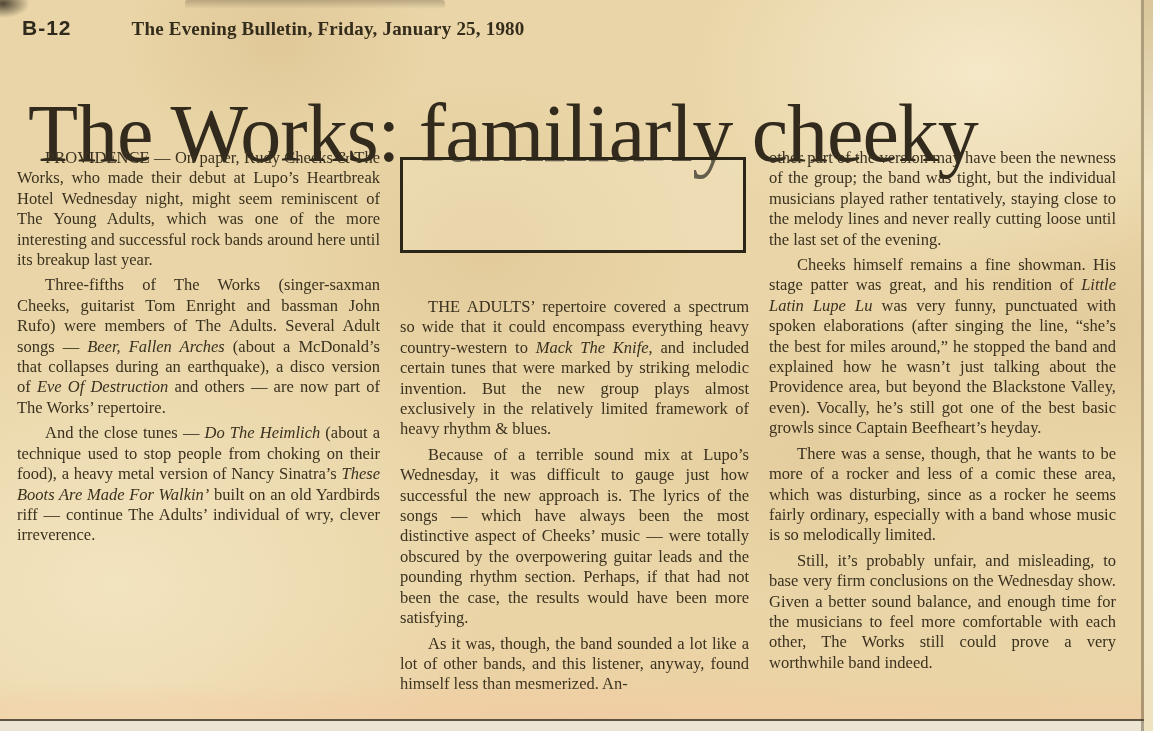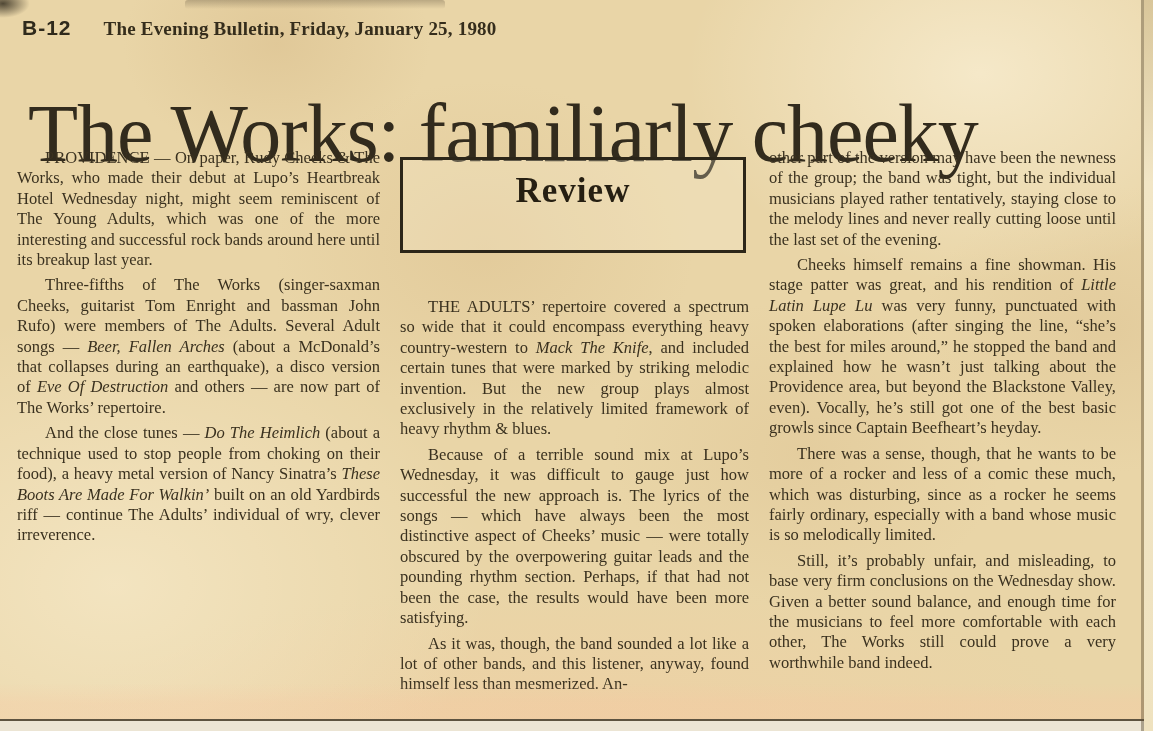--- a/index.html
+++ b/index.html
@@ -14,21 +14,21 @@
     background-image:
       radial-gradient(ellipse 420px 300px at 85% 10%, rgba(255,248,228,0.55), transparent 70%),
       radial-gradient(ellipse 520px 380px at 10% 80%, rgba(255,246,222,0.45), transparent 72%),
       radial-gradient(ellipse 680px 180px at 50% 99%, rgba(248,196,156,0.26), transparent 78%),
       radial-gradient(ellipse 300px 240px at 42% 34%, rgba(212,180,128,0.30), transparent 70%),
       radial-gradient(ellipse 280px 220px at 70% 62%, rgba(214,184,134,0.28), transparent 70%),
       radial-gradient(ellipse 220px 170px at 24% 6%, rgba(206,174,122,0.32), transparent 70%),
       radial-gradient(ellipse 260px 200px at 96% 45%, rgba(212,182,132,0.30), transparent 72%);
     color:#3a311f;
   }
-  .kicker-row{position:absolute;top:16px;left:22px;display:flex;align-items:baseline;gap:32px;}
+  .kicker-row{position:absolute;top:16px;left:22px;display:flex;align-items:baseline;gap:60px;}
   .page-label{
     font-family:"Liberation Sans","DejaVu Sans",sans-serif;
     font-weight:bold;font-size:21px;letter-spacing:1px;color:#2f2a1c;
   }
   .masthead{font-weight:bold;font-size:19px;color:#352d1c;letter-spacing:0.2px;text-align:right;}
   .headline{
     position:absolute;top:36px;left:28px;width:1090px;
     font-size:82px;line-height:1.05;font-weight:400;color:#322b1d;
     letter-spacing:-1px;white-space:nowrap;
   }
@@ -95,33 +95,32 @@
   <div class="columns">
     <div class="col col-1">
       <div>
           <p class="indent"><span>PROVIDENCE — On paper, Rudy Cheeks &amp; The Works, who made their debut at Lupo’s Heartbreak Hotel Wednesday night, might seem reminiscent of The Young Adults, which was one of the more interesting and successful rock bands around here until its breakup last year.</span></p>
           <p class="indent"><span>Three-fifths of The Works (singer-saxman Cheeks, guitarist Tom Enright and bassman John Rufo) were members of The Adults. Several Adult songs — </span><em>Beer, Fallen Arches</em><span> (about a McDonald’s that collapses during an earthquake), a disco version of </span><em>Eve Of Destruction</em><span> and others — are now part of The Works’ repertoire.</span></p>
           <p class="indent"><span>And the close tunes — </span><em>Do The Heimlich</em><span> (about a technique used to stop people from choking on their food), a heavy metal version of Nancy Sinatra’s </span><em>These Boots Are Made For Walkin’</em><span> built on an old Yardbirds riff — continue The Adults’ individual of wry, clever irreverence.</span></p>
         </div>
     </div>
     <div class="col col-2">
       <div class="review-box">
-        <div class="review-title">Review</div>
       </div>
       <div>
           <p class="indent"><span>THE ADULTS’ repertoire covered a spectrum so wide that it could encompass everything heavy country-western to </span><em>Mack The Knife</em><span>, and included certain tunes that were marked by striking melodic invention. But the new group plays almost exclusively in the relatively limited framework of heavy rhythm &amp; blues.</span></p>
           <p class="indent"><span>Because of a terrible sound mix at Lupo’s Wednesday, it was difficult to gauge just how successful the new approach is. The lyrics of the songs — which have always been the most distinctive aspect of Cheeks’ music — were totally obscured by the overpowering guitar leads and the pounding rhythm section. Perhaps, if that had not been the case, the results would have been more satisfying.</span></p>
           <p class="indent"><span>As it was, though, the band sounded a lot like a lot of other bands, and this listener, anyway, found himself less than mesmerized. An-</span></p>
         </div>
     </div>
     <div class="col col-3">
       <div>
           <p class=""><span>other part of the version may have been the newness of the group; the band was tight, but the individual musicians played rather tentatively, staying close to the melody lines and never really cutting loose until the last set of the evening.</span></p>
           <p class="indent"><span>Cheeks himself remains a fine showman. His stage patter was great, and his rendition of </span><em>Little Latin Lupe Lu</em><span> was very funny, punctuated with spoken elaborations (after singing the line, “she’s the best for miles around,” he stopped the band and explained how he wasn’t just talking about the Providence area, but beyond the Blackstone Valley, even). Vocally, he’s still got one of the best basic growls since Captain Beefheart’s heyday.</span></p>
-          <p class="indent"><span>There was a sense, though, that he wants to be more of a rocker and less of a comic these much, which was disturbing, since as a rocker he seems fairly ordinary, especially with a band whose music is so melodically limited.</span></p>
+          <p class="indent"><span>There was a sense, though, that he wants to be more of a rocker and less of a comic these area, which was disturbing, since as a rocker he seems fairly ordinary, especially with a band whose music is so melodically limited.</span></p>
           <p class="indent"><span>Still, it’s probably unfair, and misleading, to base very firm conclusions on the Wednesday show. Given a better sound balance, and enough time for the musicians to feel more comfortable with each other, The Works still could prove a very worthwhile band indeed.</span></p>
         </div>
     </div>
   </div>
 
   <div class="pink-band"></div>
   <div class="bottom-edge"></div>
   <div class="right-seam"></div>
   <div class="right-strip"></div>
 

